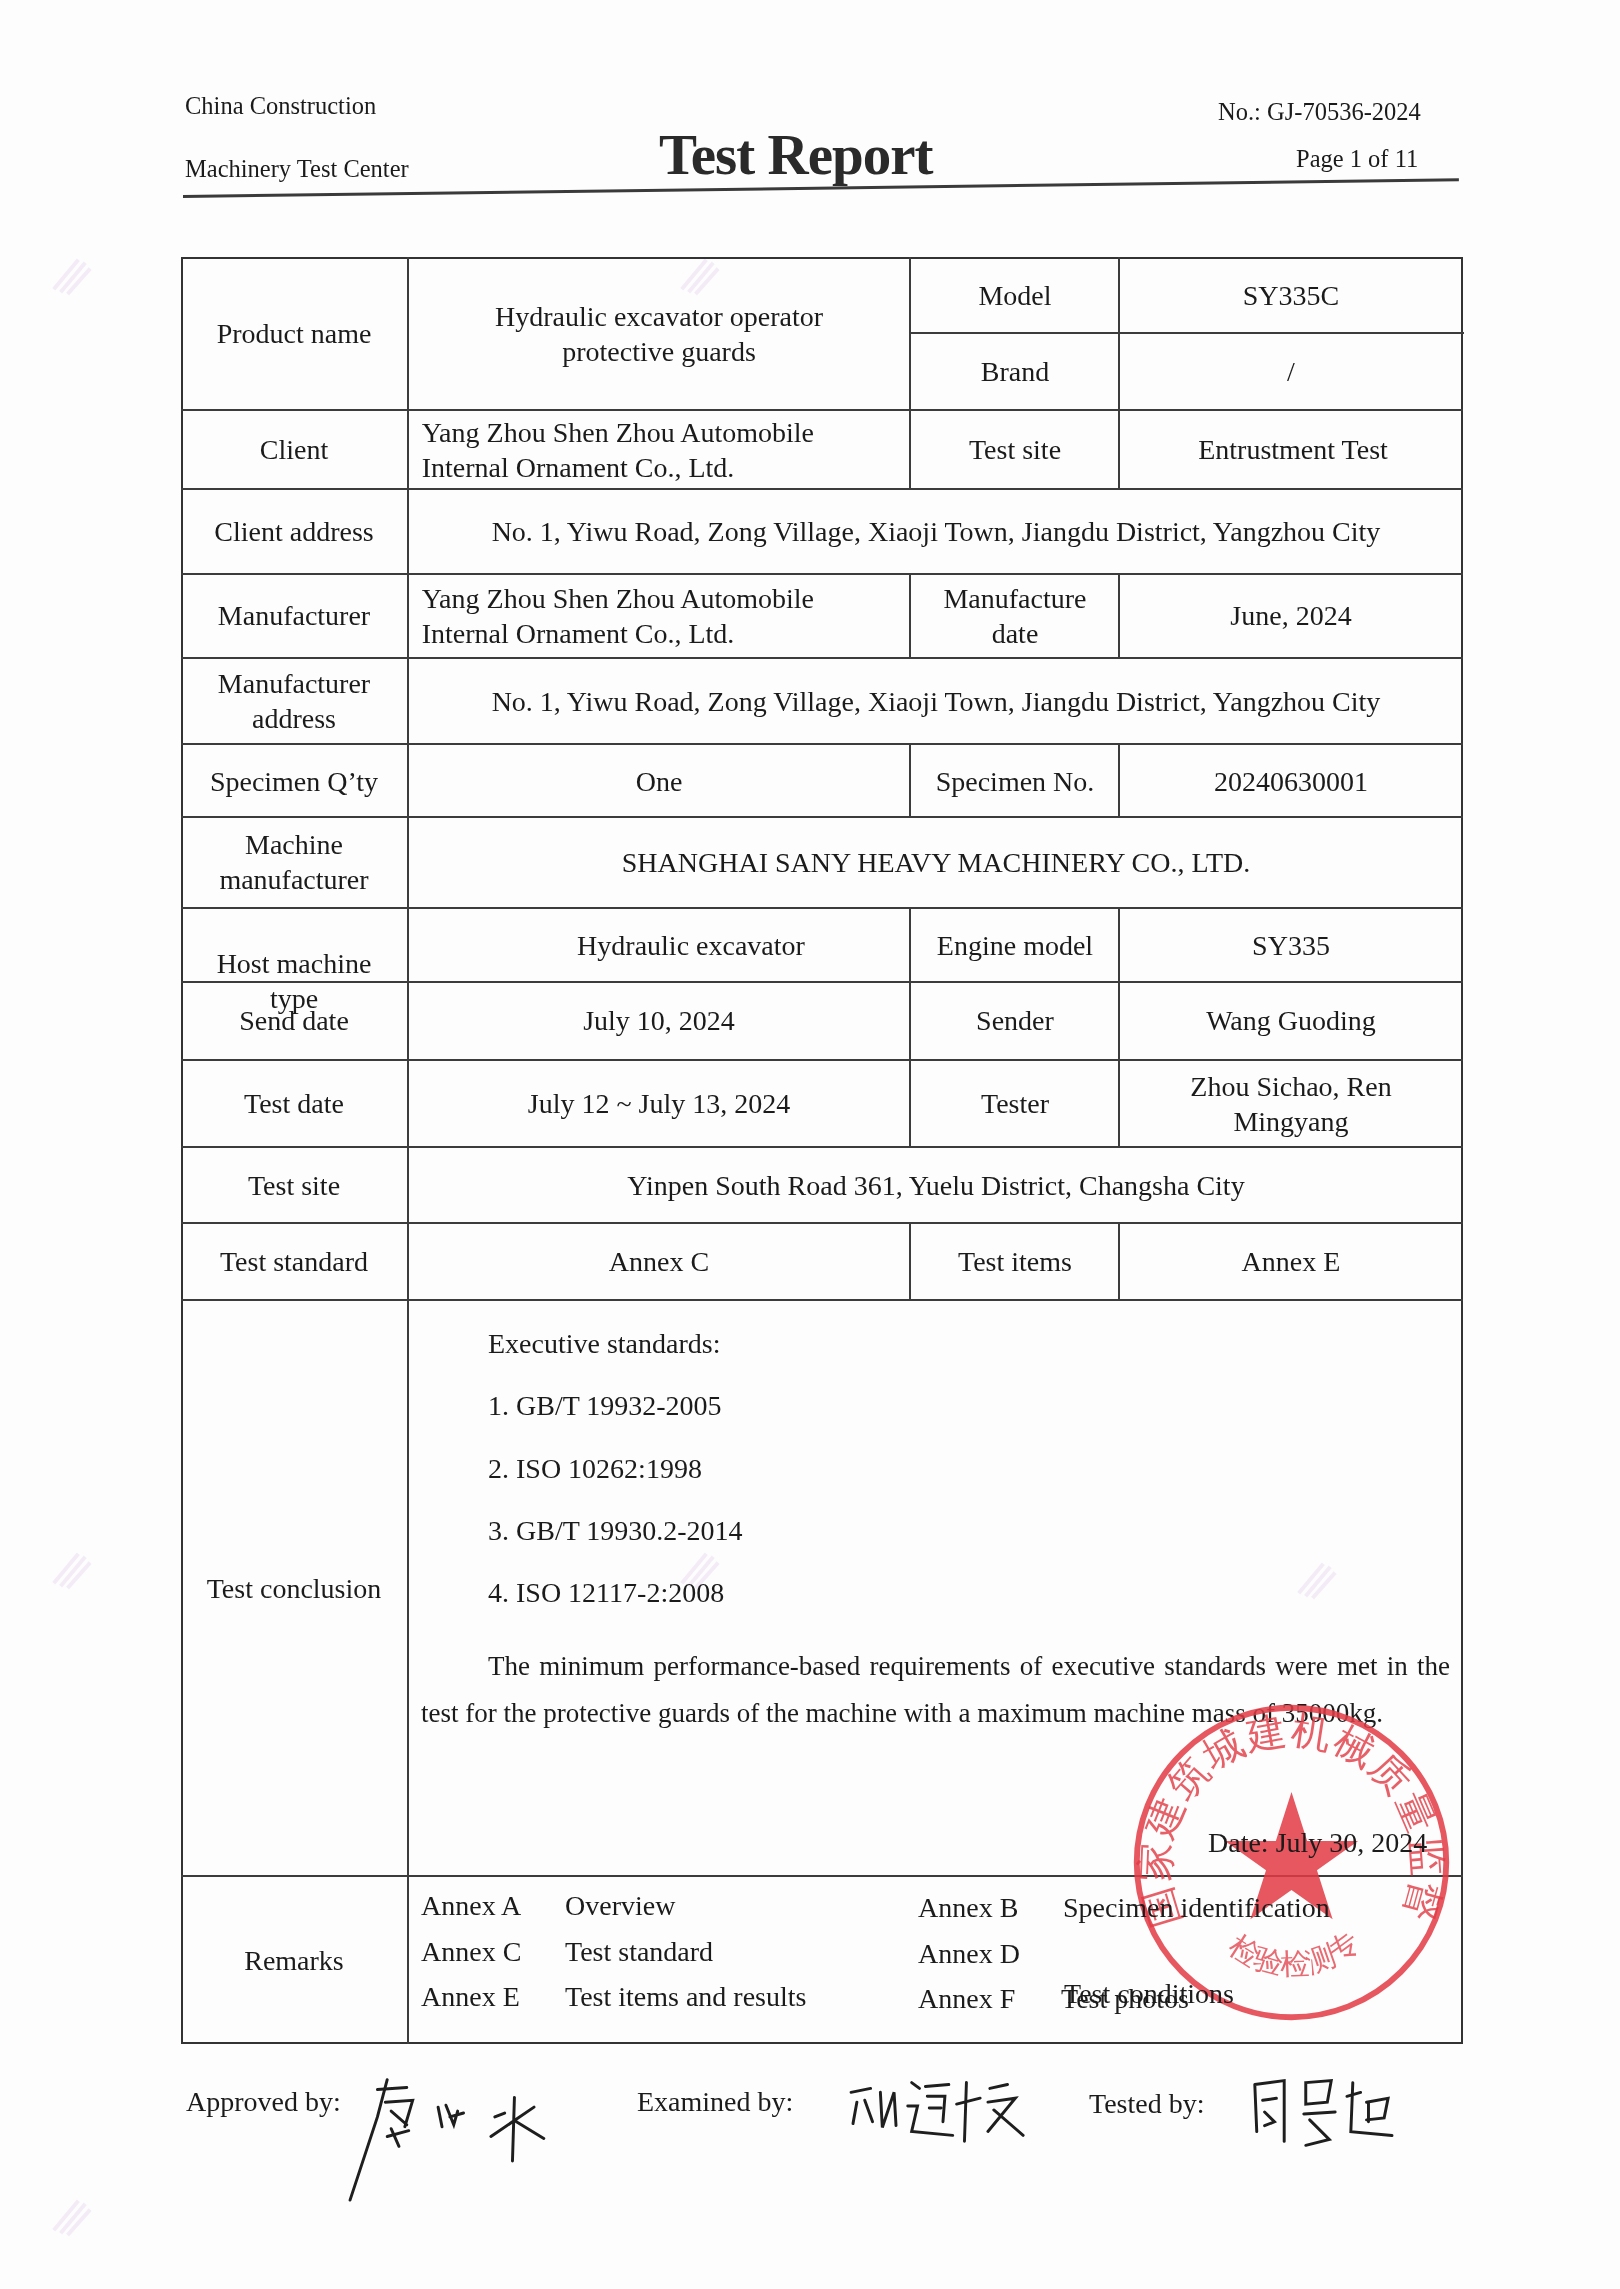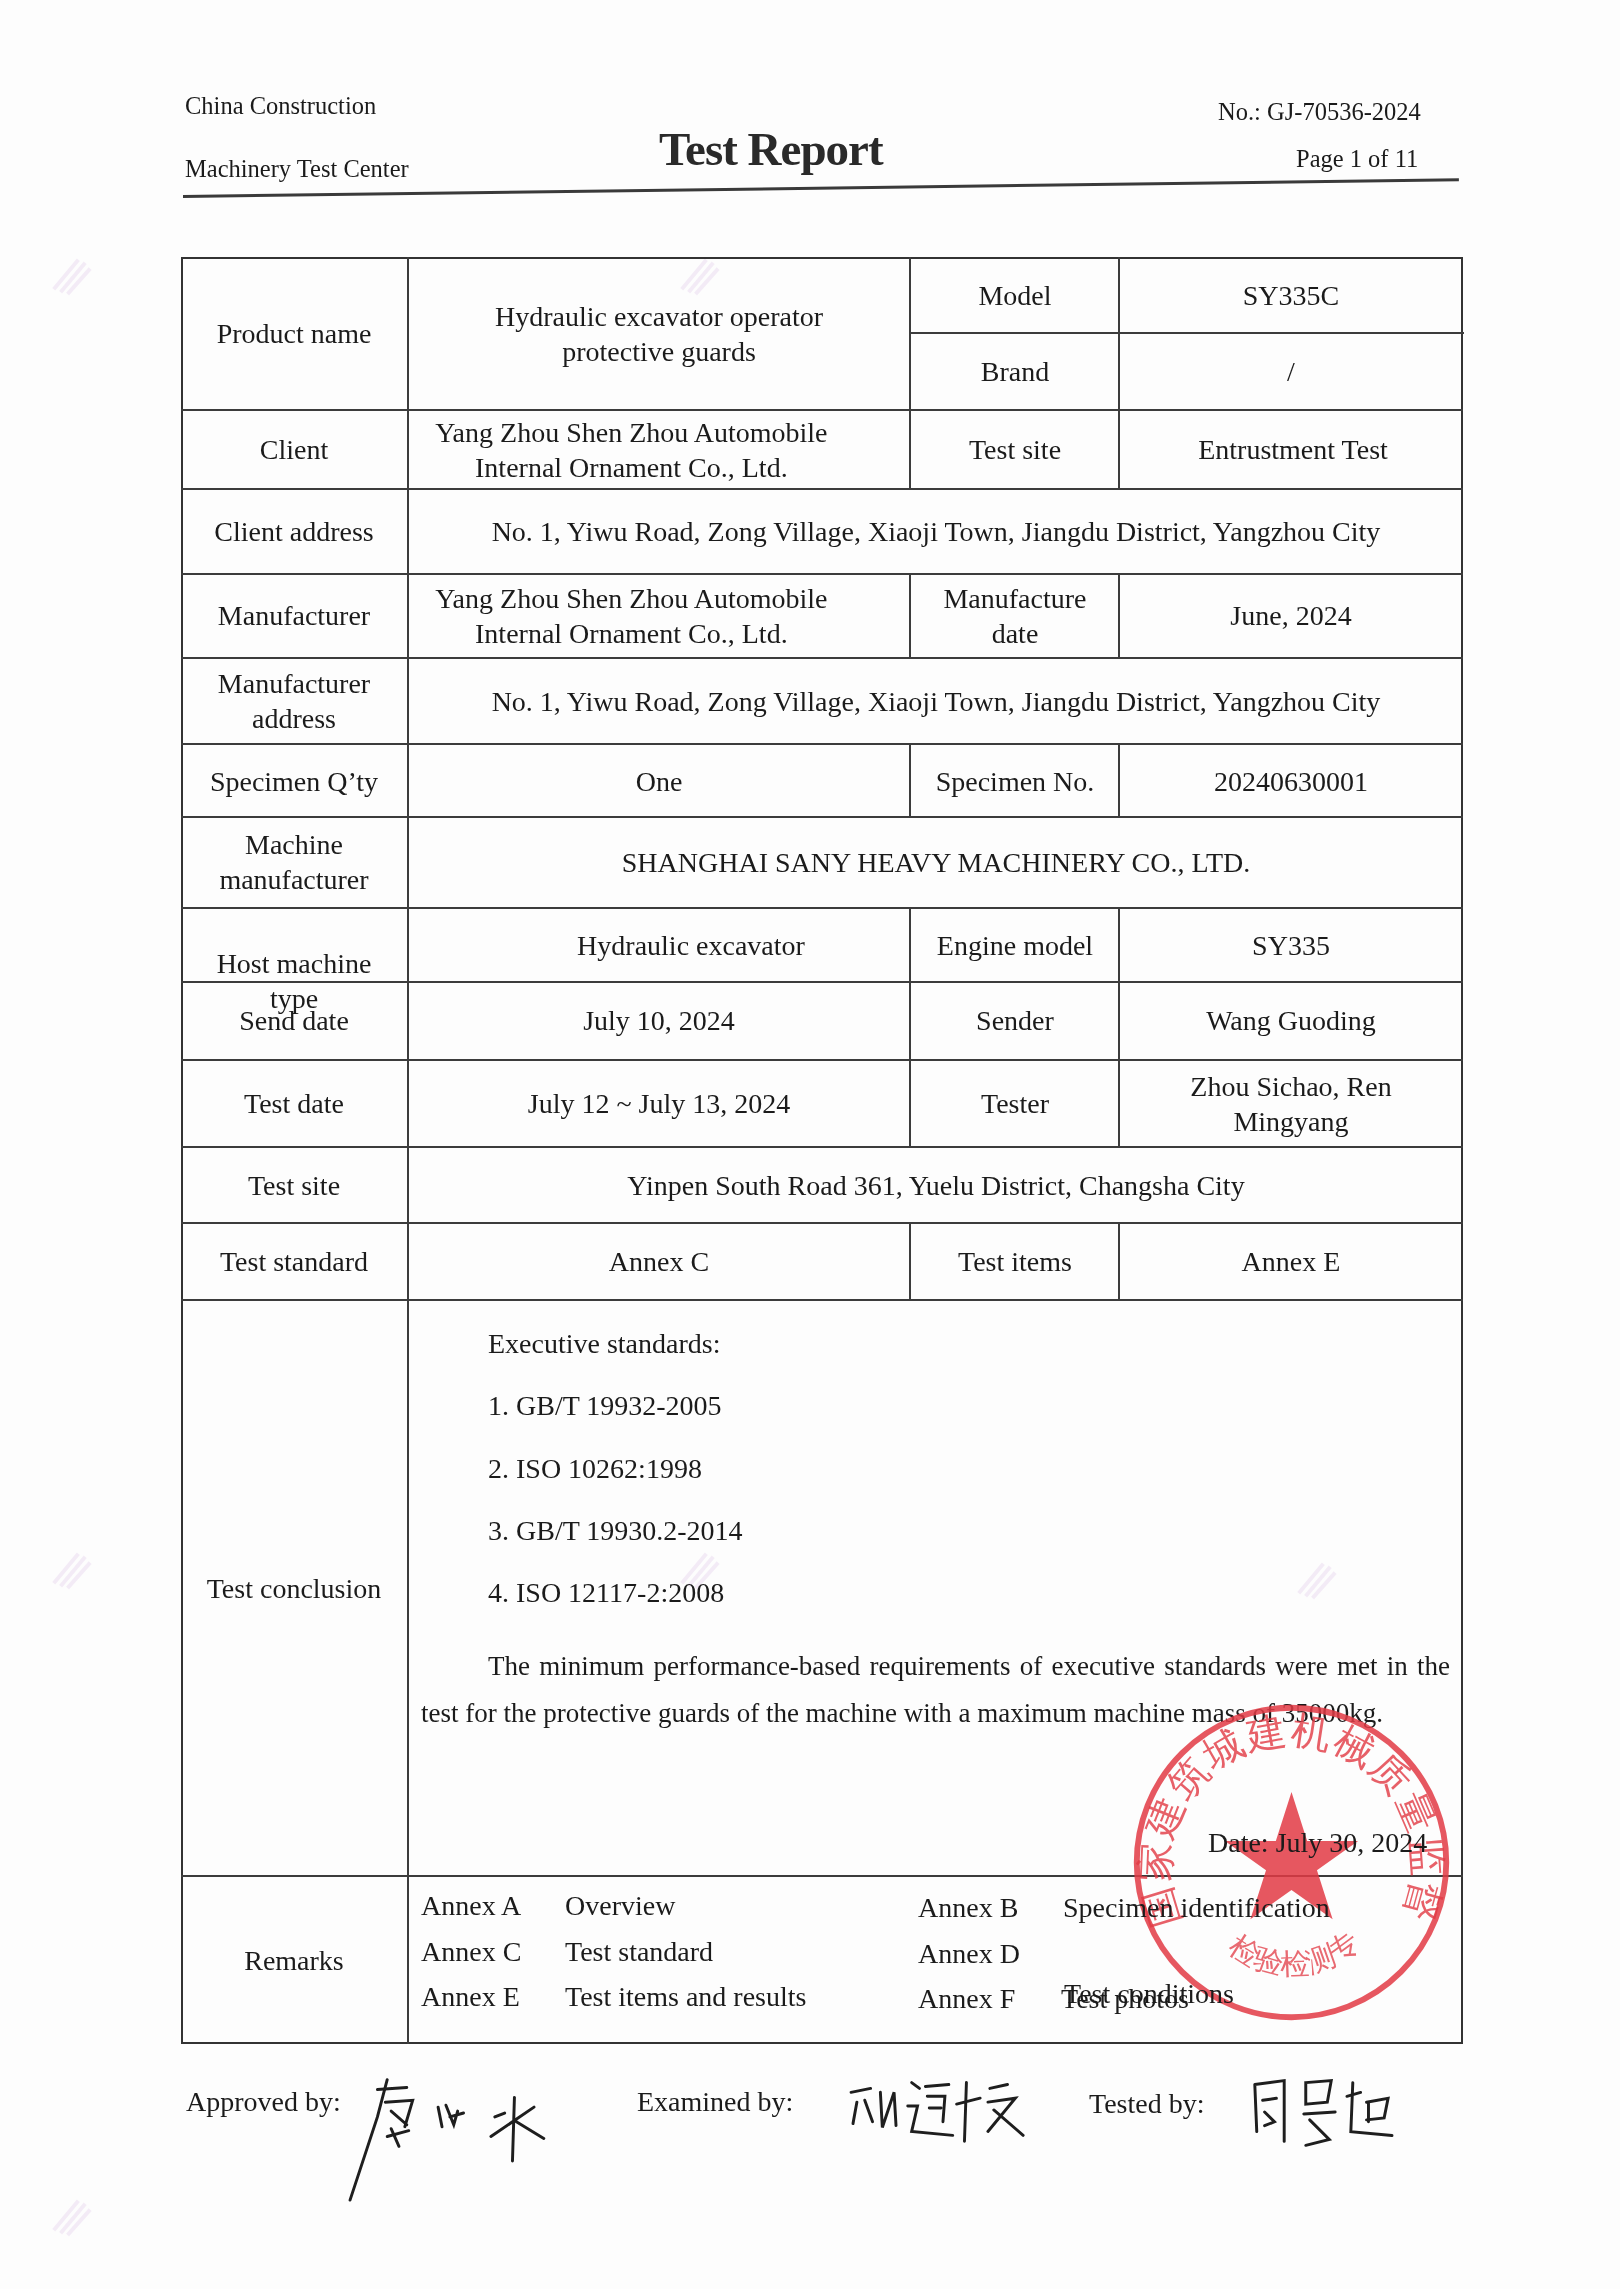--- a/index.html
+++ b/index.html
@@ -1,27 +1,27 @@
 <!DOCTYPE html>
 <html><head>
 <meta charset="utf-8">
 <style>
   html, body { margin:0; padding:0; }
   body { width:1620px; height:2290px; background:#fdfdfd; position:relative; overflow:hidden;
          font-family:"Liberation Serif","DejaVu Serif",serif; color:#1b1b1b; }
   .abs { position:absolute; }
   .hdr-text { font-size:24.5px; white-space:nowrap; }
-  .title { font-size:47px; font-weight:bold; letter-spacing:-1px; white-space:nowrap; color:#2a2a2a; }
+  .title { font-size:57px; font-weight:bold; letter-spacing:-1px; white-space:nowrap; color:#2a2a2a; }
   .rule { position:absolute; left:183px; width:1276px; height:2.9px; background:#3a3a3a; top:195px; transform:rotate(-0.75deg); transform-origin:left center; }
   .table { position:absolute; left:181px; top:257px; width:1282px; height:1787px; border:2px solid #333; box-sizing:border-box; }
   .hline { position:absolute; height:2px; background:#3c3c3c; }
   .vline { position:absolute; width:2px; background:#3c3c3c; }
   .cell { position:absolute; display:flex; align-items:center; justify-content:center; text-align:center;
           font-size:28px; line-height:35px; box-sizing:border-box; padding:0 5.9px; }
-  .cell.left { justify-content:flex-start; text-align:center; padding-left:13.7px; }
+  .cell.left { justify-content:flex-start; text-align:left; padding-left:13.7px; }
   .std-line { position:absolute; left:488px; font-size:28px; white-space:nowrap; }
   .para { position:absolute; left:421px; width:1029px; font-size:27px; line-height:47px; text-align:justify; }
   .para .indent { display:inline-block; width:67px; }
   .rm { position:absolute; font-size:28px; white-space:nowrap; }
   .sig-label { position:absolute; font-size:28px; white-space:nowrap; }
   .sig { position:absolute; }
   .stamp { position:absolute; left:1125px; top:1696px; width:333px; height:333px; }
   .wm { position:absolute; opacity:0.18; }
 </style>
 </head>

